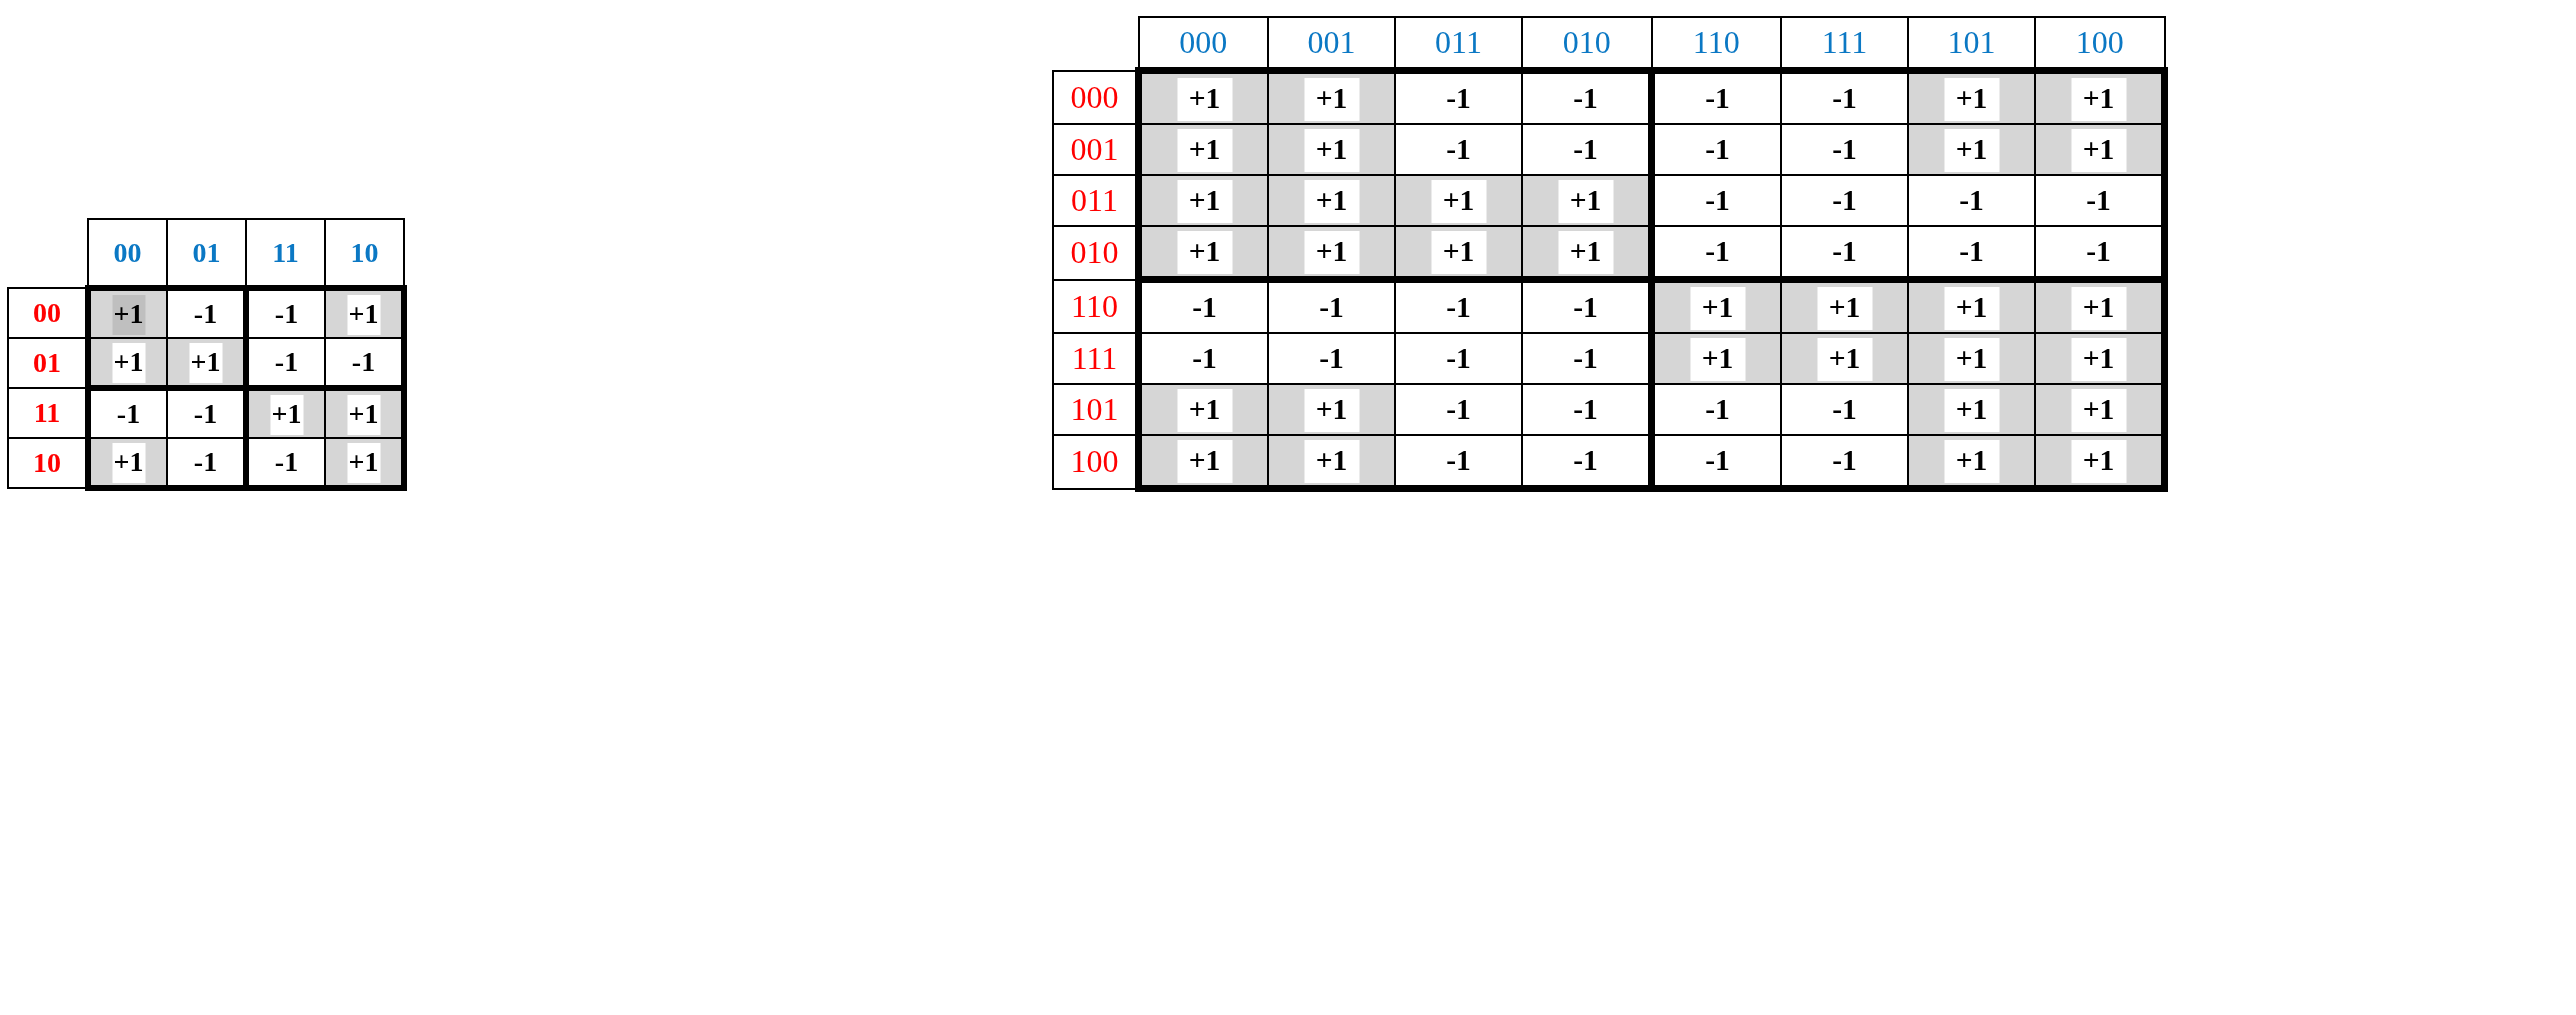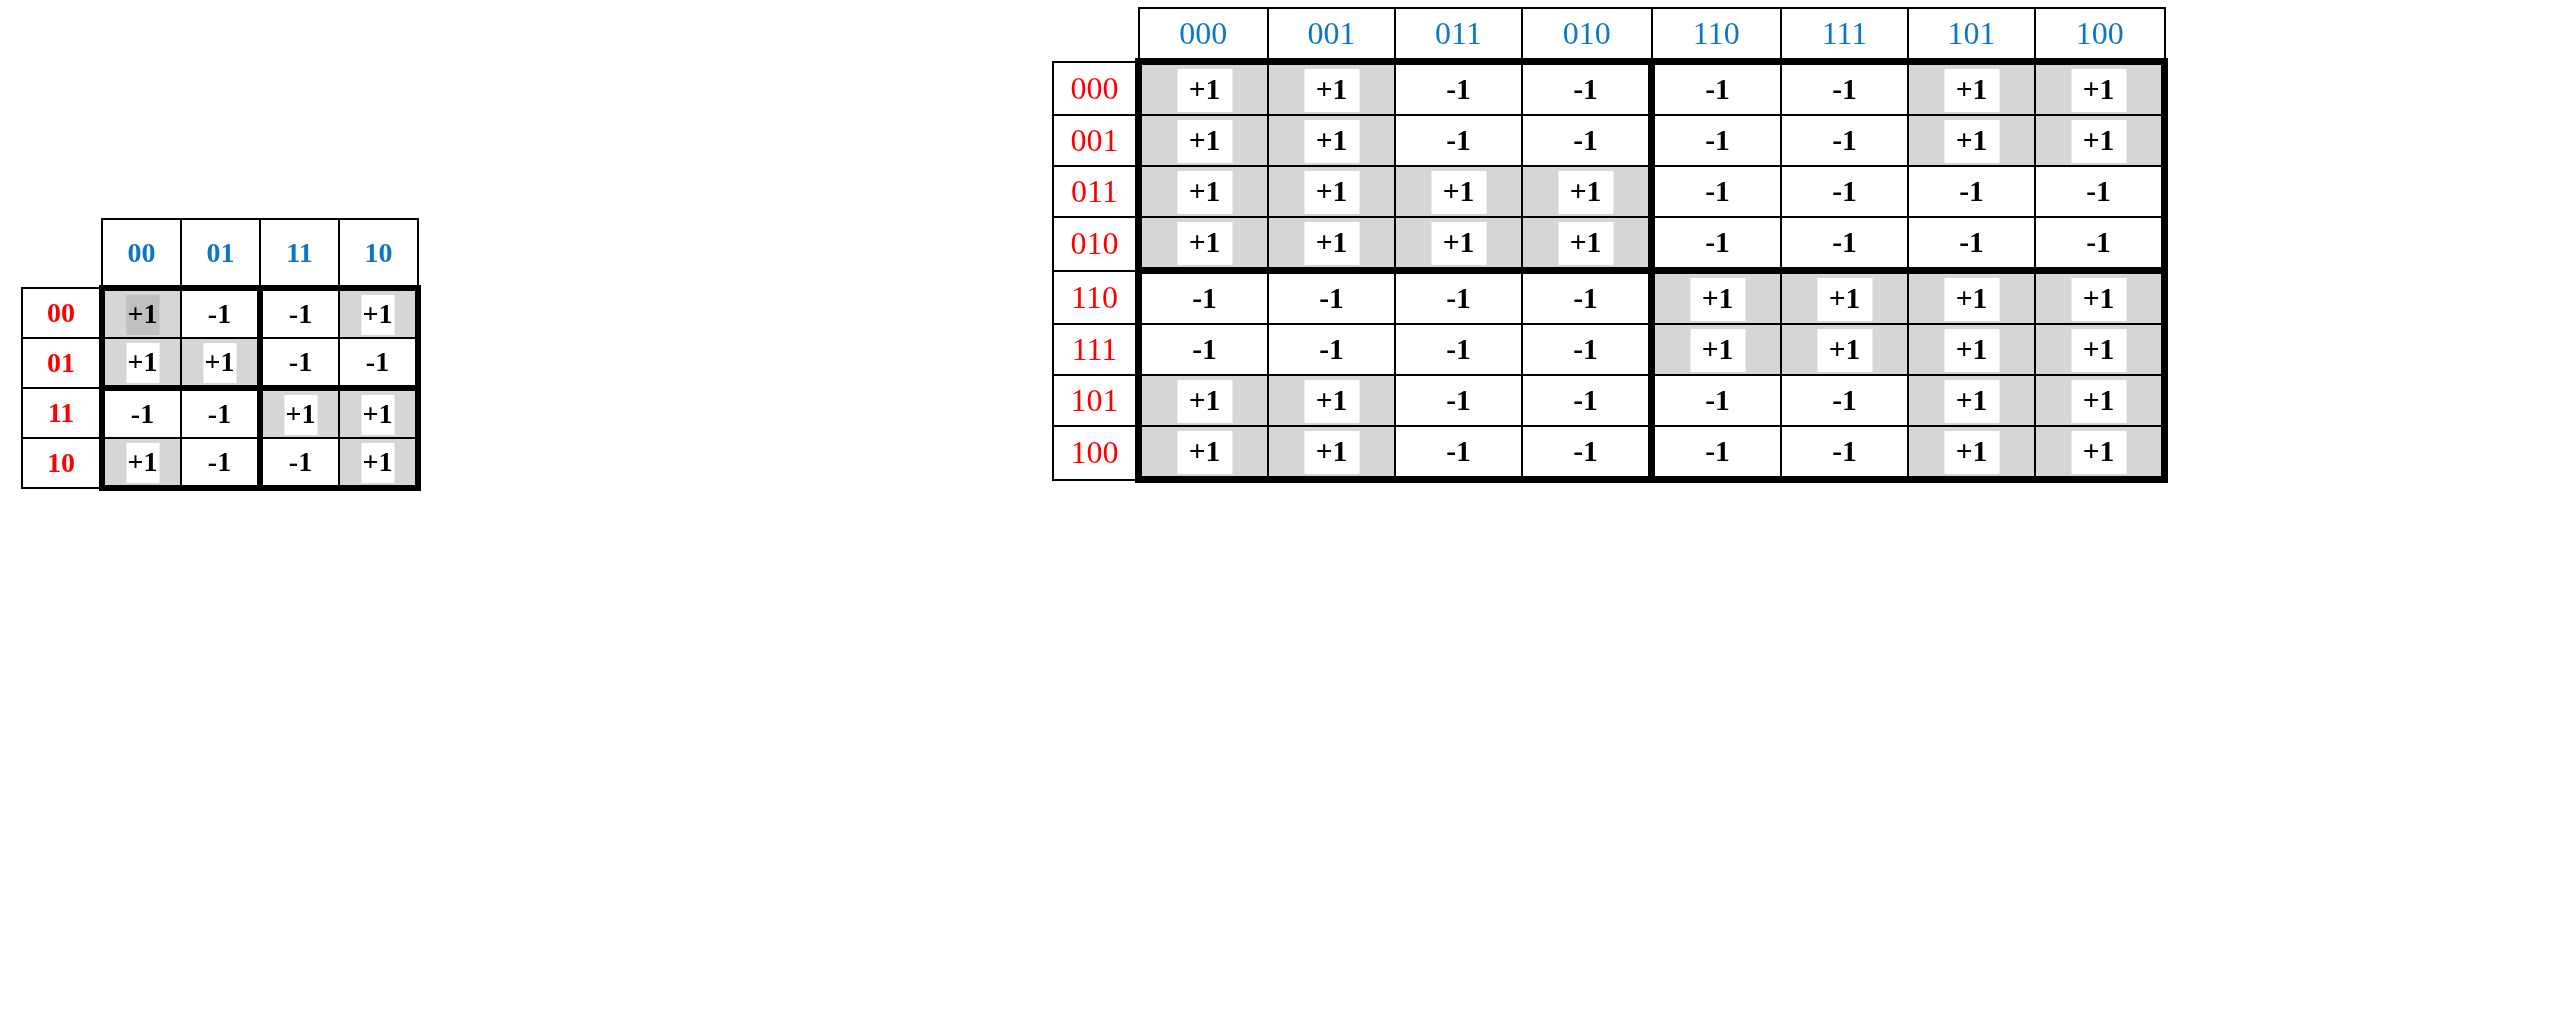--- a/index.html
+++ b/index.html
@@ -20,21 +20,21 @@
     vertical-align:middle;
     text-align:center;
     position:relative;
     background:#ffffff;
   }
 
   
   .corner{border:none !important;background:transparent !important;}
 
   
-  #left-table{left:21px;top:218px;border-radius:32px;}
+  #left-table{left:7px;top:218px;border-radius:32px;}
   #left-table td{
     width:75px;height:48px;
     border:2.1px solid #000000;
   }
   #left-table td.corner{width:75px;height:48px;}
   #left-table .colhdr{
     color:#0b78c4;
     font-weight:bold;
     font-size:28px;
     height:65px;
@@ -53,21 +53,21 @@
     font-size:28px;
     color:#000000;
   }
   
   #left-table .cell.wall-left{border-left:6.3px solid #000;}
   #left-table .cell.wall-top{border-top:6.3px solid #000;}
   #left-table .cell.wall-right{border-right:6.3px solid #000;}
   #left-table .cell.wall-bottom{border-bottom:6.3px solid #000;}
 
   
-  #right-table{left:1052px;top:7px;}
+  #right-table{left:1052px;top:16px;}
   #right-table td{
     width:125px;height:51px;
     border:2.1px solid #000000;
   }
   #right-table td.corner{width:81px;height:49px;}
   #right-table .colhdr{
     color:#0b78c4;
     font-weight:normal;
     font-size:32px;
     height:49px;

